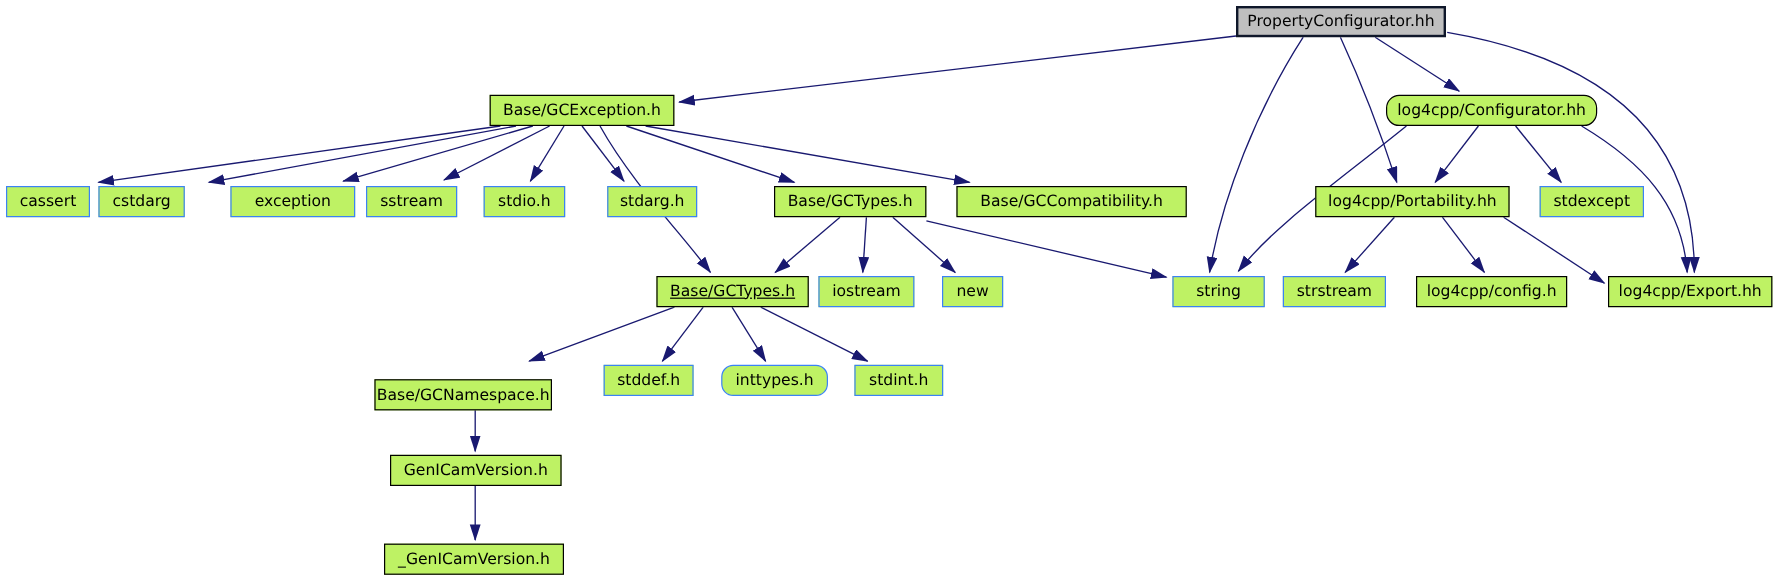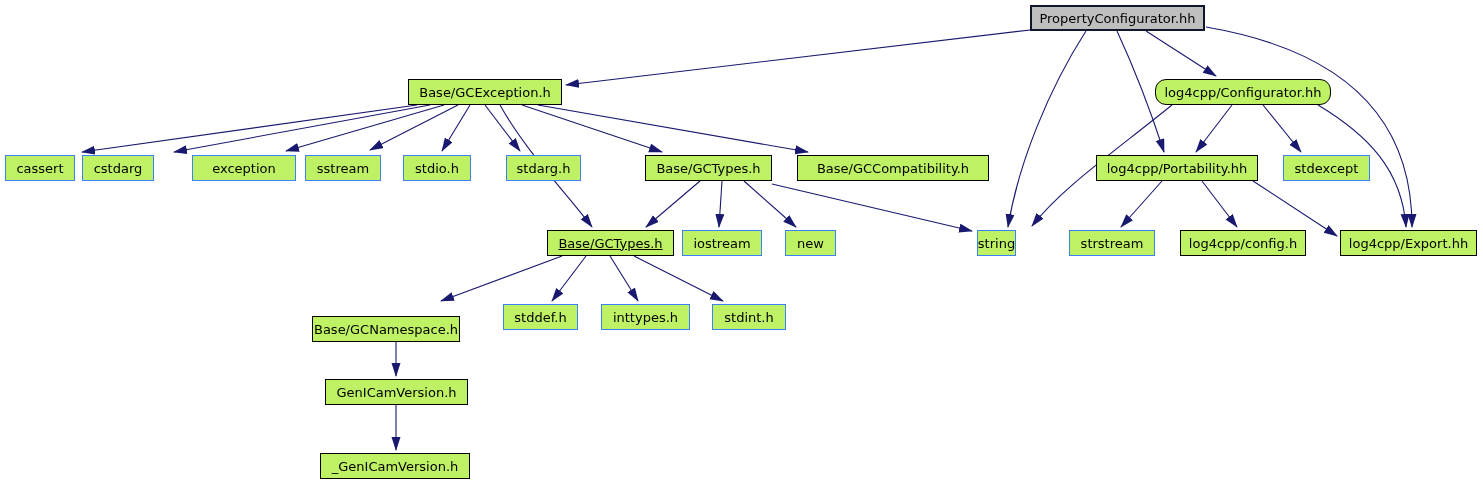--- a/index.html
+++ b/index.html
@@ -78,24 +78,24 @@
       <div class="node plain" style="left: 305px; top: 155px; width: 76px;">sstream</div>
       <div class="node plain" style="left: 403px; top: 155px; width: 68px;">stdio.h</div>
       <div class="node plain" style="left: 494px; top: 155px; width: 75px; margin-left: 12px;">stdarg.h</div>
       <div class="node linked" style="left: 645px; top: 155px; width: 127px;">Base/GCTypes.h</div>
       <div class="node linked" style="left: 797px; top: 155px; width: 192px;">Base/GCCompatibility.h</div>
       <div class="node linked" style="left: 1096px; top: 155px; width: 162px;">log4cpp/Portability.hh</div>
       <div class="node plain" style="left: 1283px; top: 155px; width: 87px;">stdexcept</div>
       <div class="node linked" style="left: 547px; top: 230px; width: 127px; text-decoration: underline;">Base/GCTypes.h</div>
       <div class="node plain" style="left: 682px; top: 230px; width: 80px;">iostream</div>
       <div class="node plain" style="left: 785px; top: 230px; width: 51px;">new</div>
-      <div class="node plain" style="left: 977px; top: 230px; width: 39px;">string</div>
+      <div class="node plain" style="left: 977px; top: 230px; width: 77px;">string</div>
       <div class="node plain" style="left: 1069px; top: 230px; width: 86px;">strstream</div>
       <div class="node linked" style="left: 1180px; top: 230px; width: 126px;">log4cpp/config.h</div>
       <div class="node linked" style="left: 1340px; top: 230px; width: 137px;">log4cpp/Export.hh</div>
       <div class="node linked" style="left: 312px; top: 316px; width: 148px;">Base/GCNamespace.h</div>
       <div class="node plain" style="left: 503px; top: 304px; width: 75px;">stddef.h</div>
-      <div class="node plain" style="left: 601px; top: 304px; width: 89px;">inttypes.h</div>
+      <div class="node plain" style="left: 601px; top: 304px; width: 89px; border-radius: 10px;">inttypes.h</div>
       <div class="node plain" style="left: 712px; top: 304px; width: 74px;">stdint.h</div>
       <div class="node linked" style="left: 325px; top: 379px; width: 143px;">GenICamVersion.h</div>
       <div class="node linked" style="left: 320px; top: 453px; width: 150px;">_GenICamVersion.h</div>
     </div>
 </div>
 
 </body></html>

